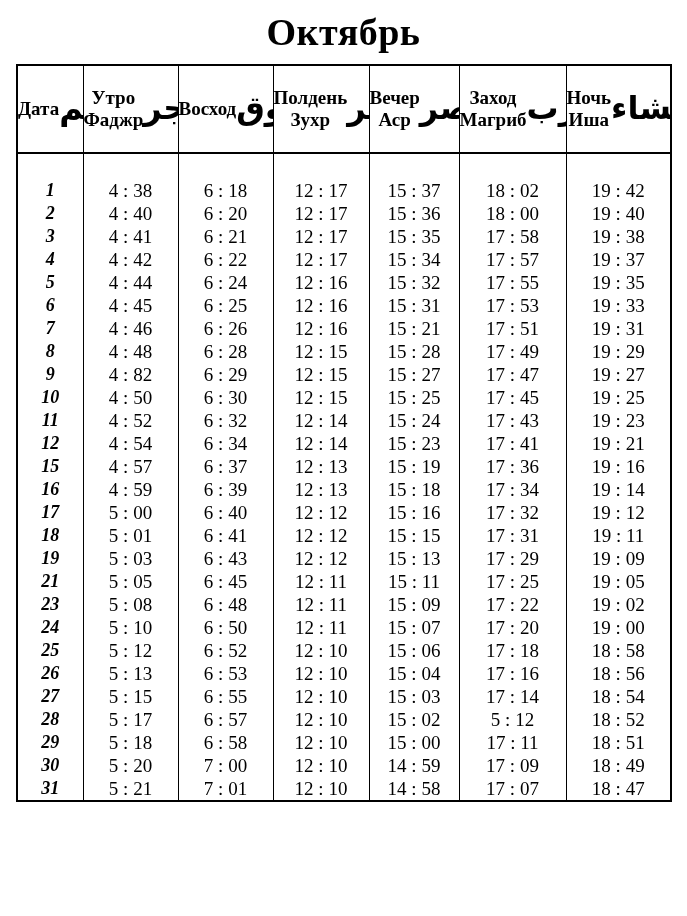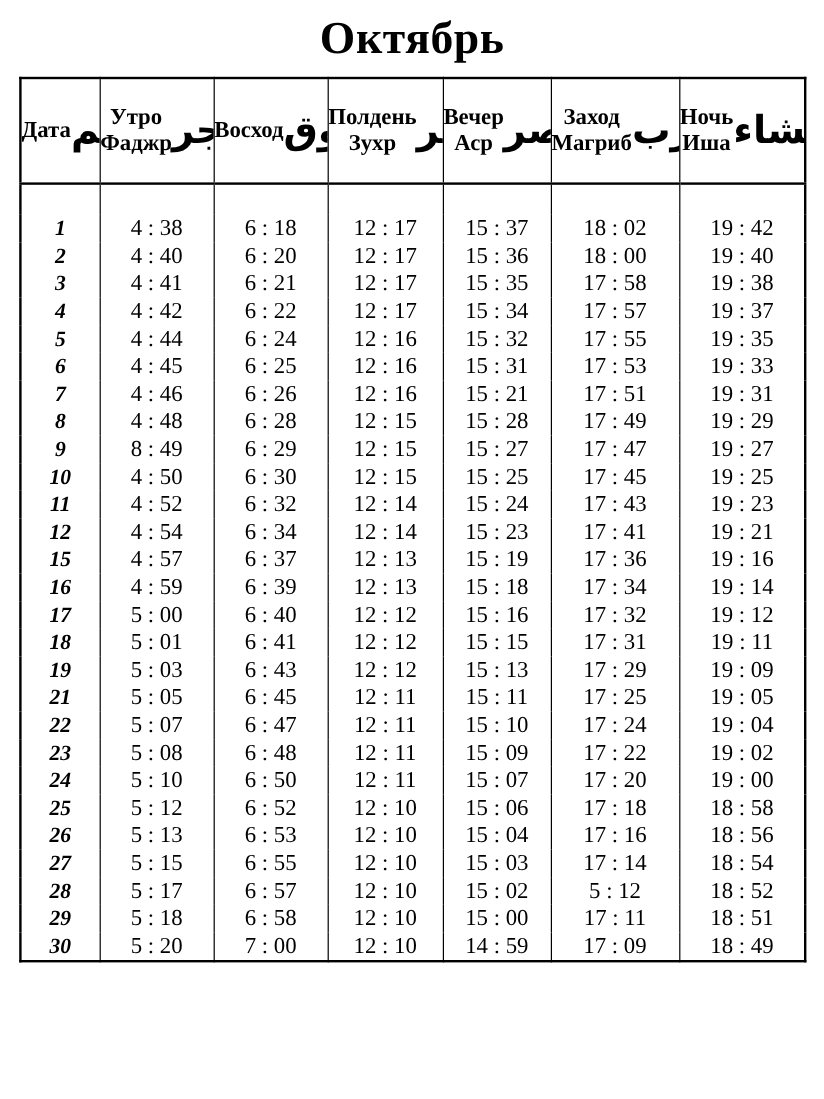--- a/index.html
+++ b/index.html
@@ -223,21 +223,21 @@
         <td class="date">8</td>
         <td>4 : 48</td>
         <td>6 : 28</td>
         <td>12 : 15</td>
         <td>15 : 28</td>
         <td>17 : 49</td>
         <td>19 : 29</td>
       </tr>
       <tr>
         <td class="date">9</td>
-        <td>8 : 49</td>
+        <td>4 : 82</td>
         <td>6 : 29</td>
         <td>12 : 15</td>
         <td>15 : 27</td>
         <td>17 : 47</td>
         <td>19 : 27</td>
       </tr>
       <tr>
         <td class="date">10</td>
         <td>4 : 50</td>
         <td>6 : 30</td>
@@ -312,29 +312,20 @@
       <tr>
         <td class="date">21</td>
         <td>5 : 05</td>
         <td>6 : 45</td>
         <td>12 : 11</td>
         <td>15 : 11</td>
         <td>17 : 25</td>
         <td>19 : 05</td>
       </tr>
       <tr>
-        <td class="date">22</td>
-        <td>5 : 07</td>
-        <td>6 : 47</td>
-        <td>12 : 11</td>
-        <td>15 : 10</td>
-        <td>17 : 24</td>
-        <td>19 : 04</td>
-      </tr>
-      <tr>
         <td class="date">23</td>
         <td>5 : 08</td>
         <td>6 : 48</td>
         <td>12 : 11</td>
         <td>15 : 09</td>
         <td>17 : 22</td>
         <td>19 : 02</td>
       </tr>
       <tr>
         <td class="date">24</td>
@@ -392,14 +383,23 @@
       </tr>
       <tr>
         <td class="date">30</td>
         <td>5 : 20</td>
         <td>7 : 00</td>
         <td>12 : 10</td>
         <td>14 : 59</td>
         <td>17 : 09</td>
         <td>18 : 49</td>
       </tr>
+      <tr>
+        <td class="date">31</td>
+        <td>5 : 21</td>
+        <td>7 : 01</td>
+        <td>12 : 10</td>
+        <td>14 : 58</td>
+        <td>17 : 07</td>
+        <td>18 : 47</td>
+      </tr>
     </tbody>
 </table>
 
 </body></html>

